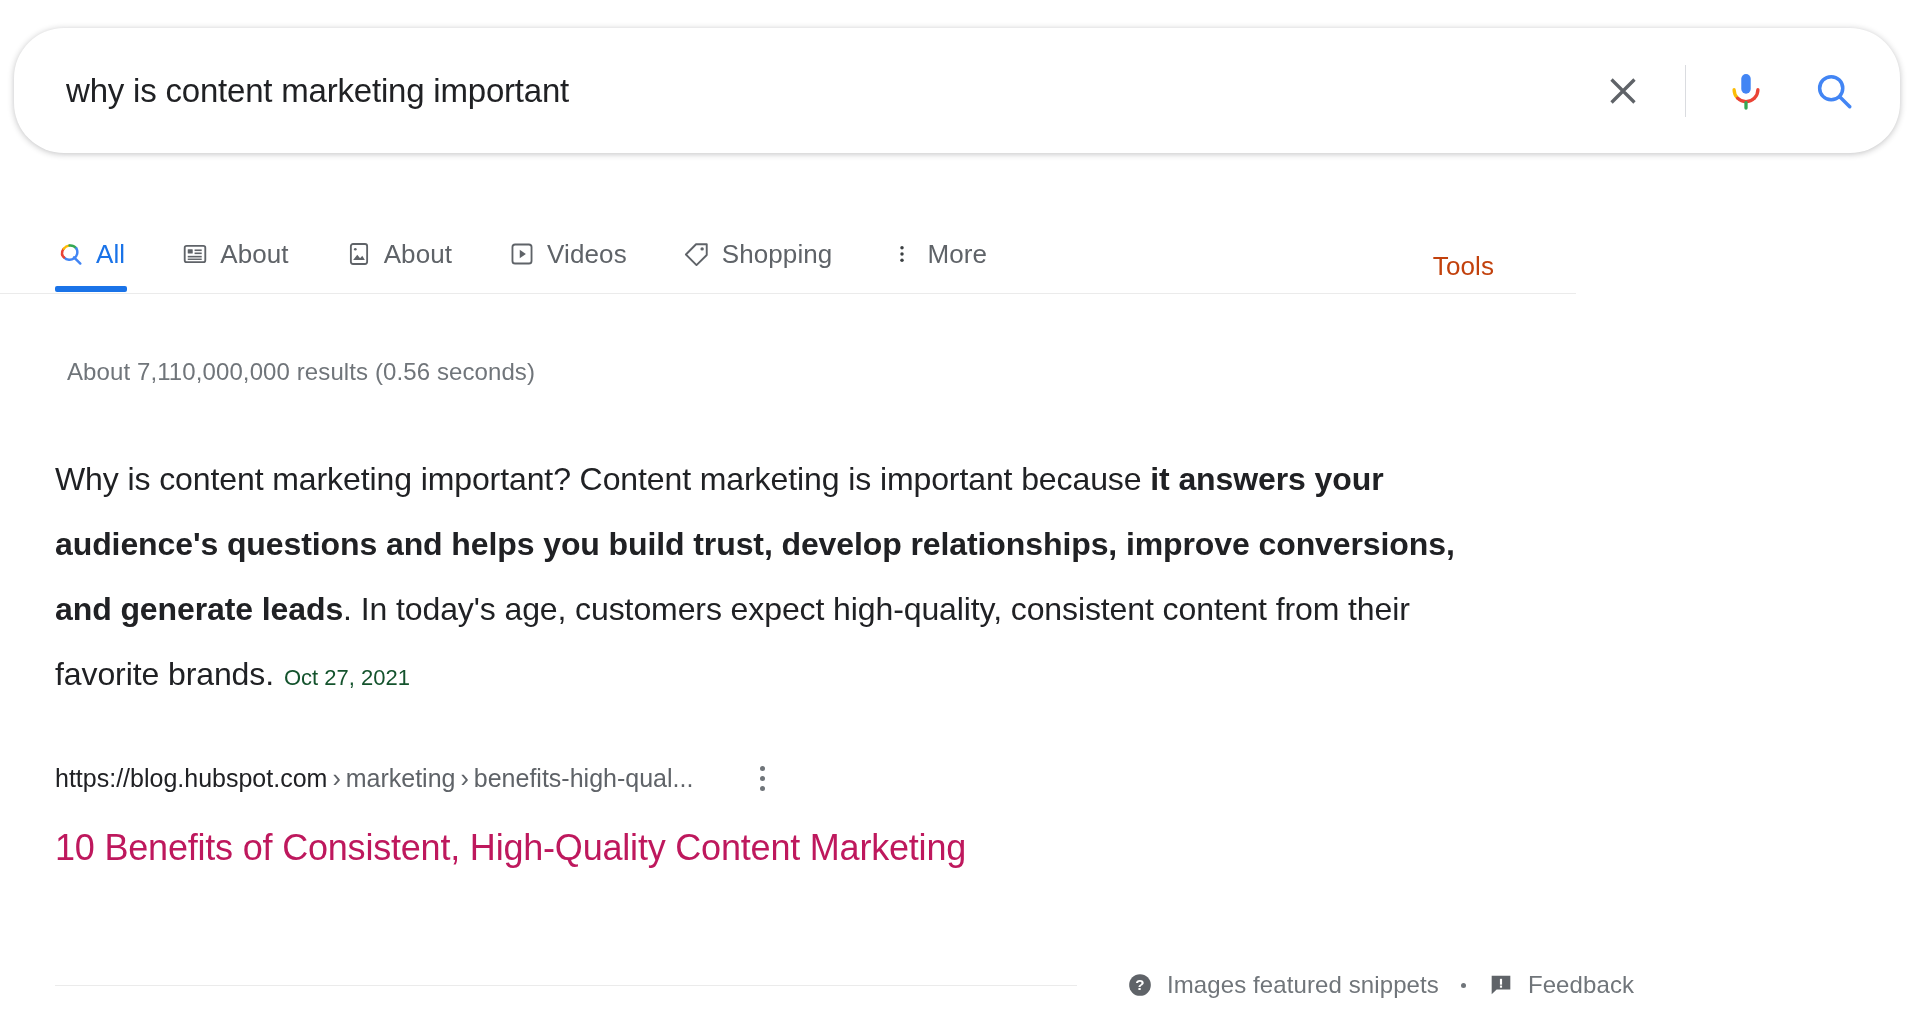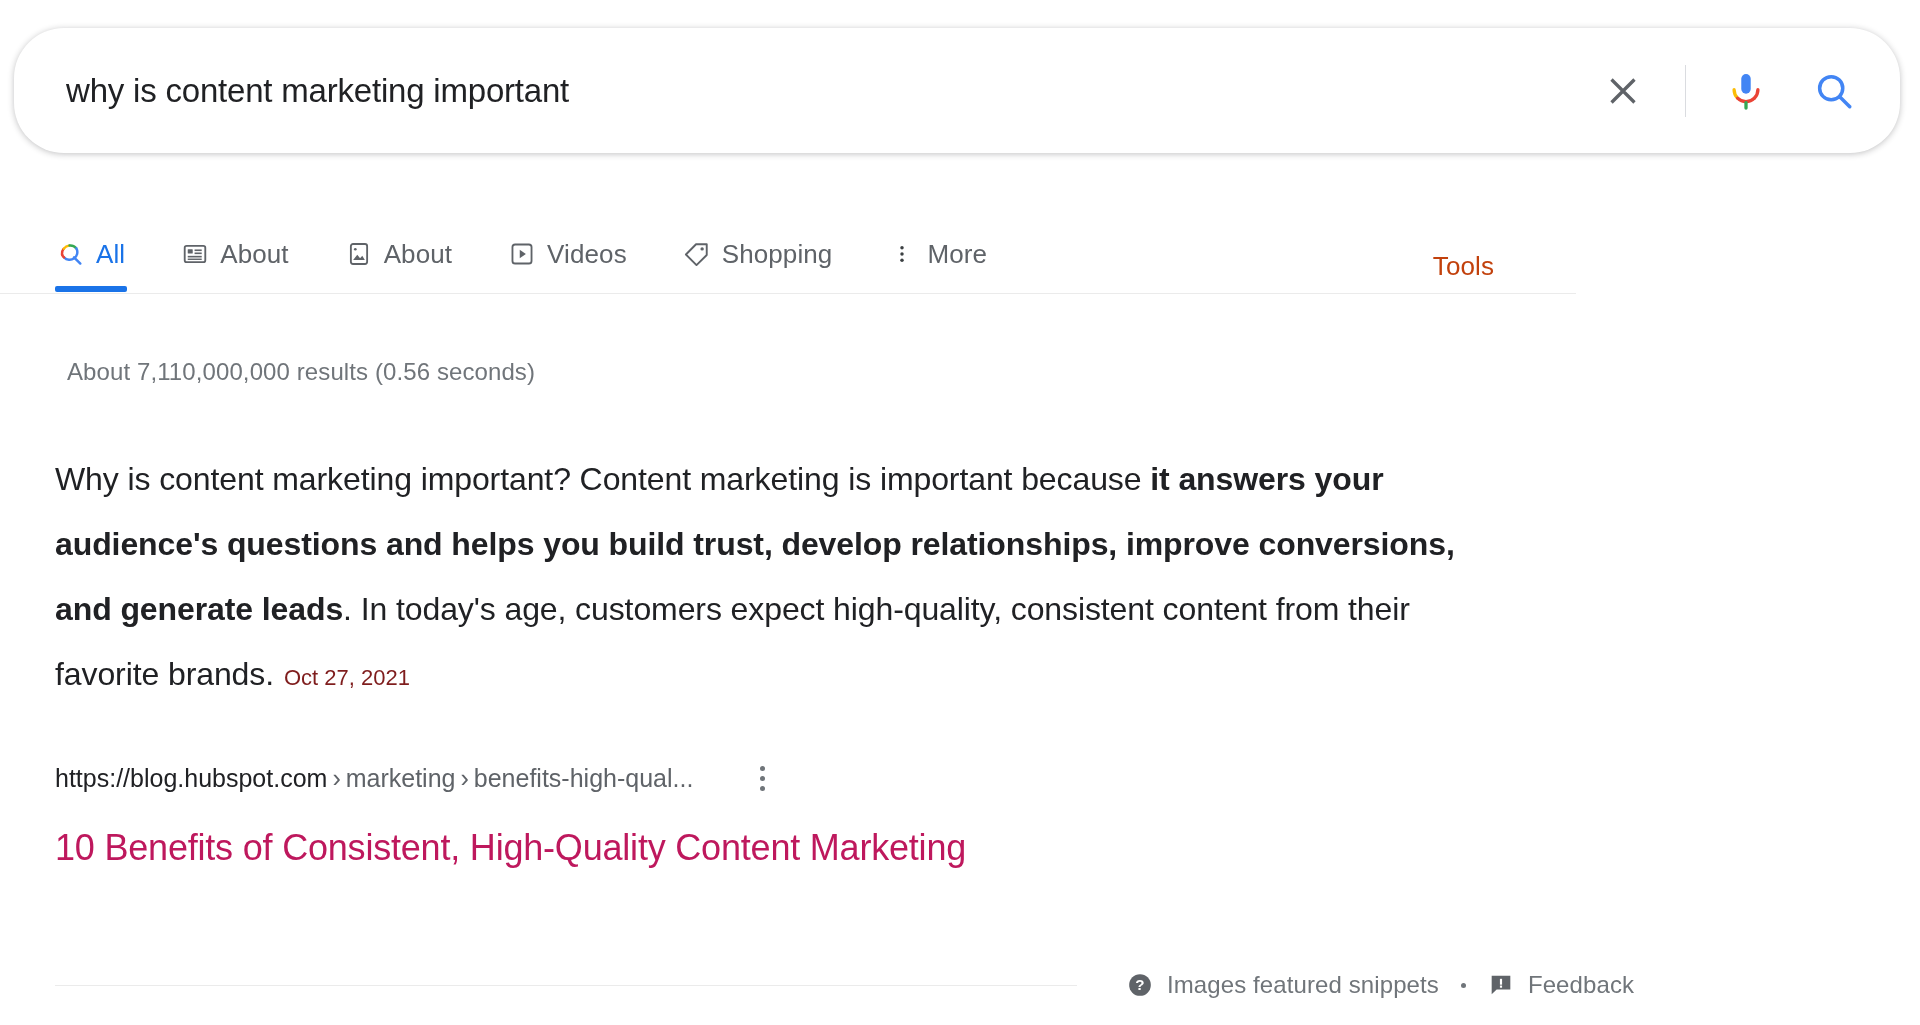--- a/index.html
+++ b/index.html
@@ -149,21 +149,21 @@
     top: 447px;
     width: 1460px;
     font-size: 32px;
     line-height: 65px;
     color: #202124;
     letter-spacing: -0.1px;
   }
   .snippet b { font-weight: bold; }
   .snippet-date {
     font-size: 22px;
-    color: #7f1d1d;
+    color: #14532d;
     margin-left: 10px;
     letter-spacing: 0;
   }
 
   
   .result-url-row {
     position: absolute;
     left: 55px;
     top: 760px;
     display: flex;

